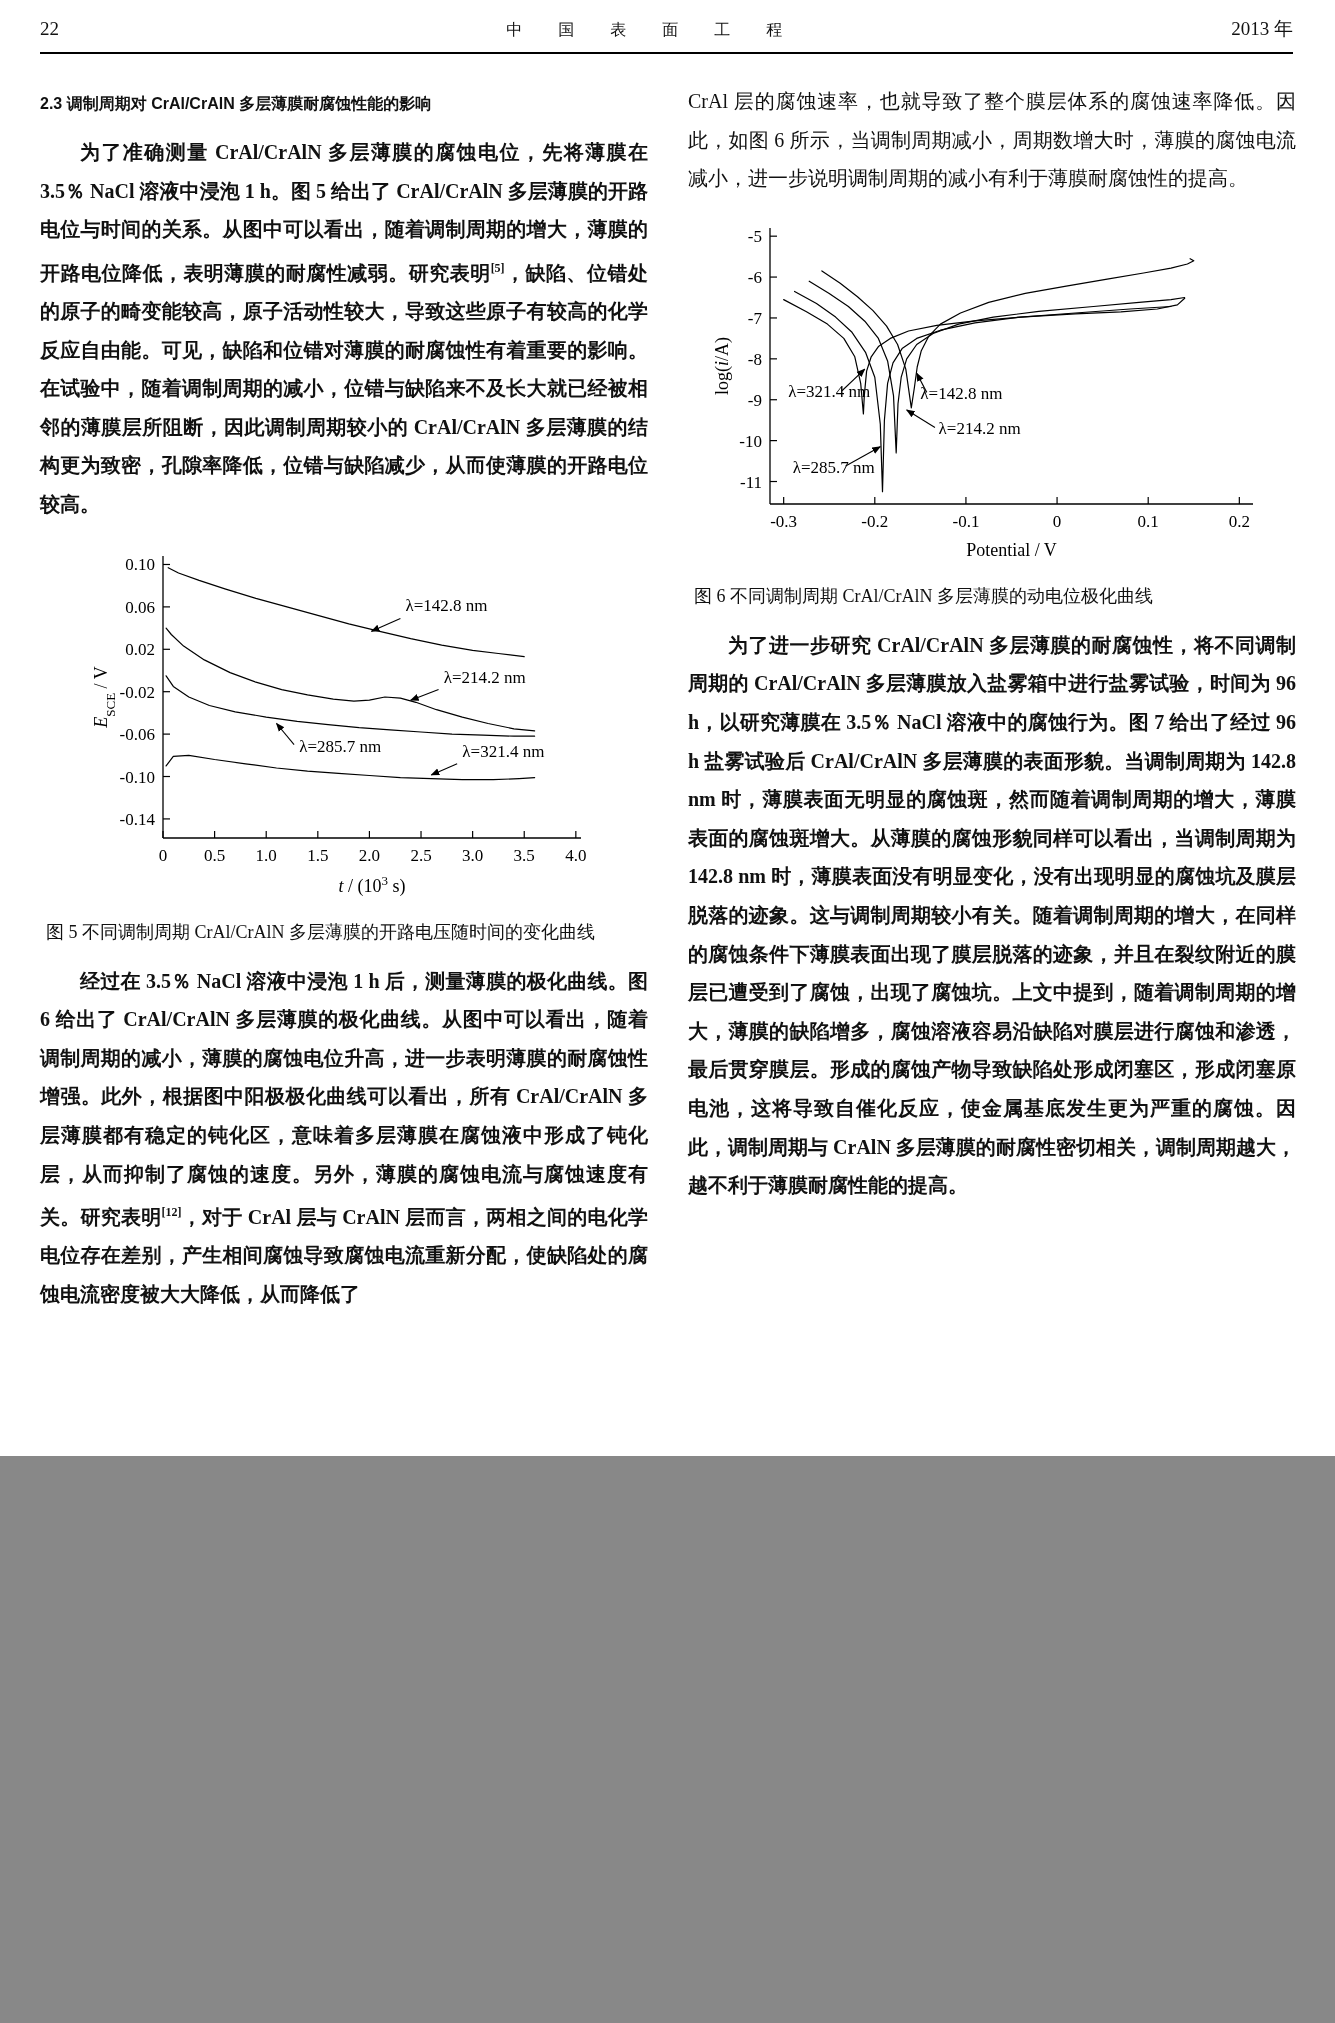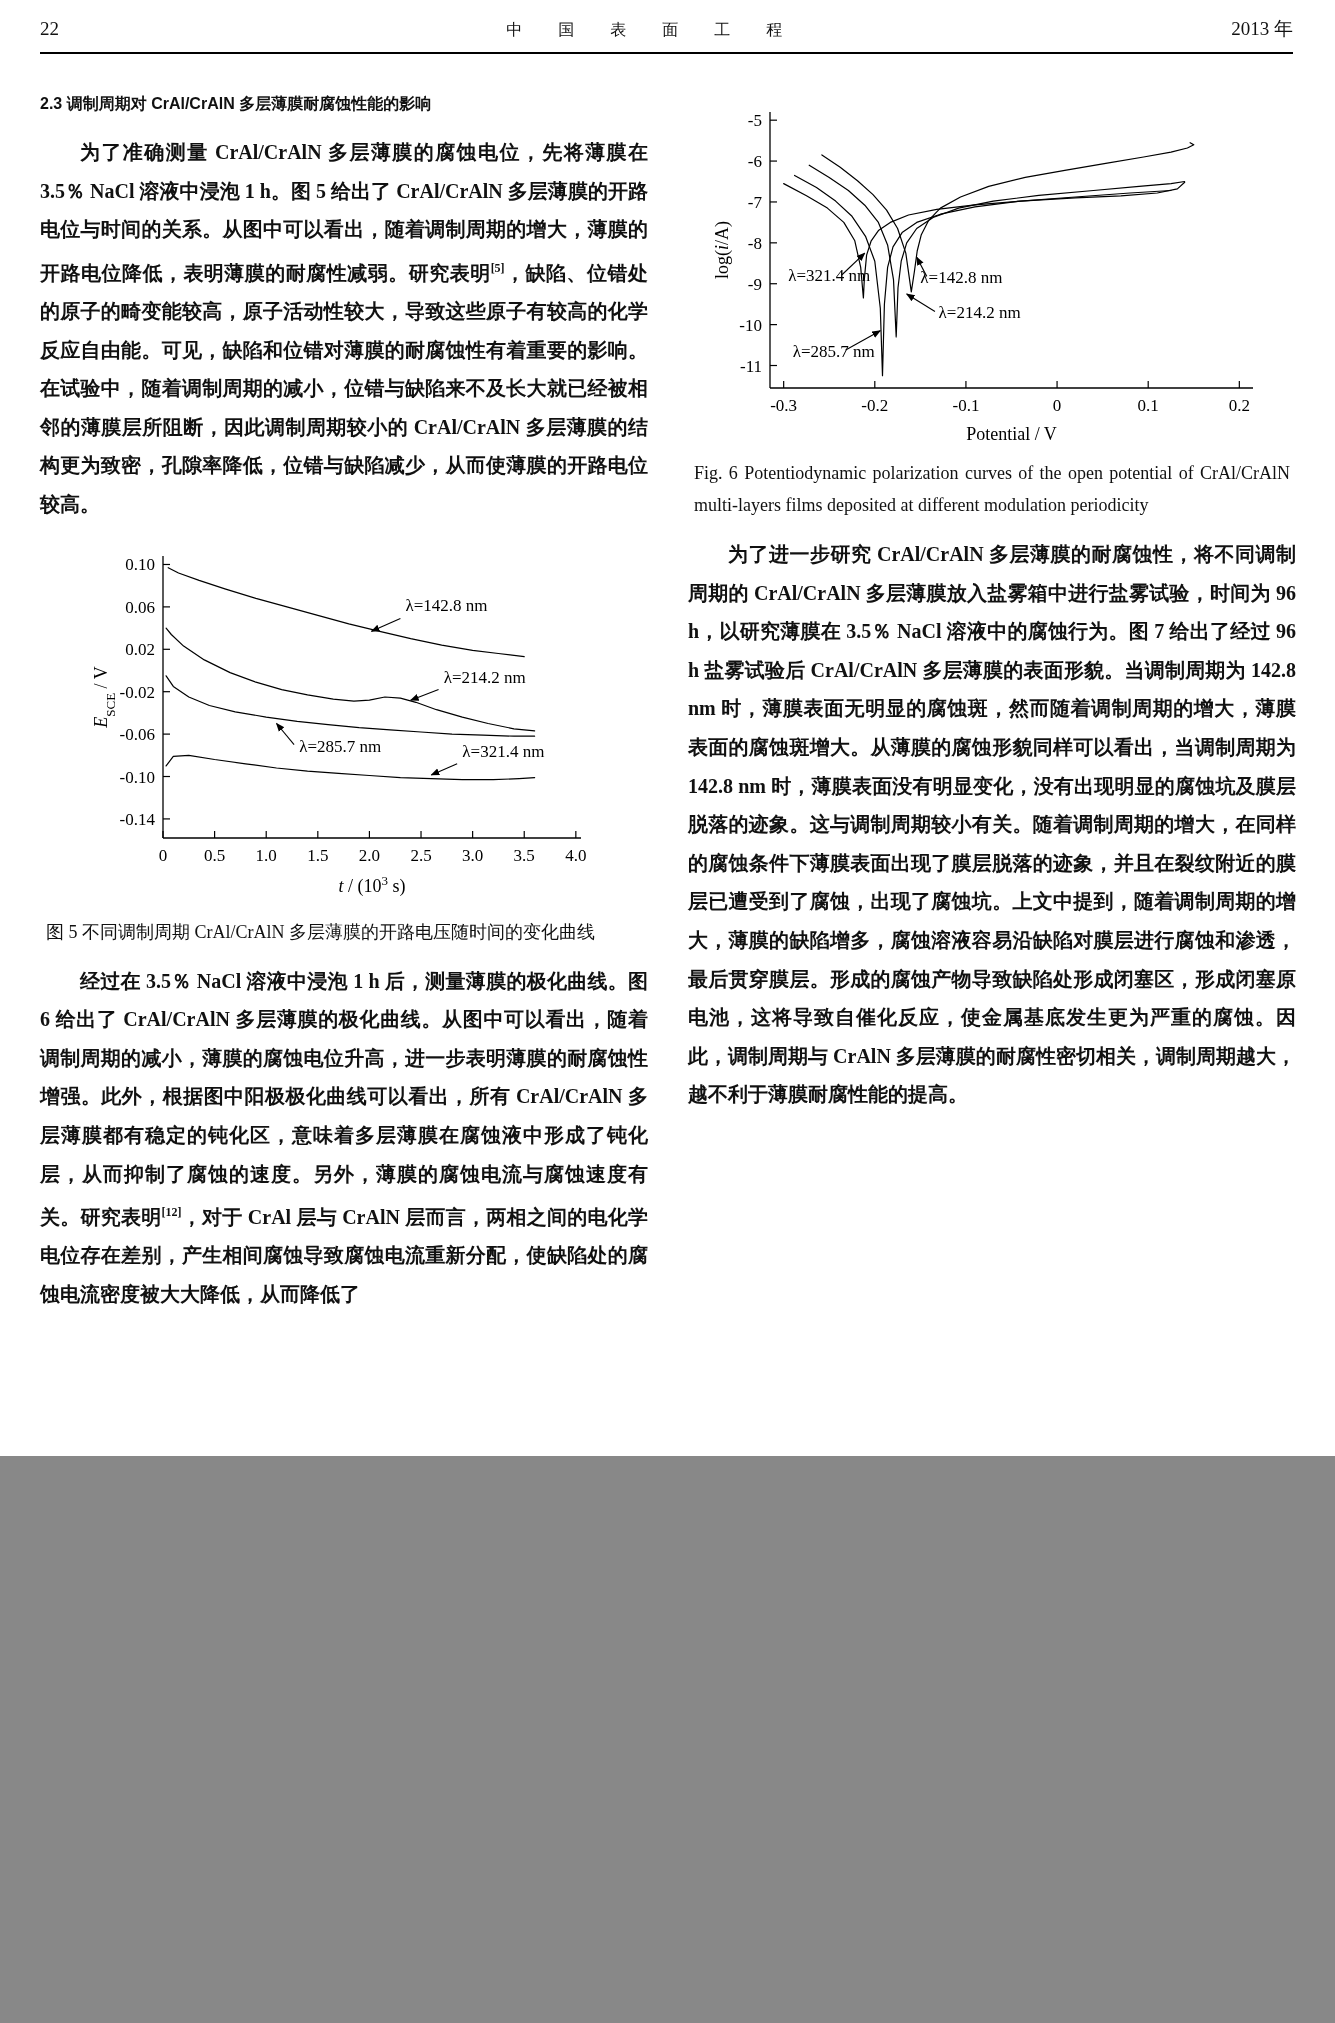--- a/index.html
+++ b/index.html
@@ -121,20 +121,21 @@
           <text x="283" y="350" text-anchor="middle" font-size="18" fill="#000"><tspan font-style="italic">t</tspan><tspan> / (10</tspan><tspan baseline-shift="super" font-size="13.0">3</tspan><tspan> s)</tspan></text>
           <text x="18" y="155" text-anchor="middle" font-size="18" fill="#000" transform="rotate(-90 18 155)"><tspan font-style="italic">E</tspan><tspan baseline-shift="sub" font-size="13.0">SCE</tspan><tspan> / V</tspan></text>
         </svg>
       <div class="cap-cn">图 5  不同调制周期 CrAl/CrAlN 多层薄膜的开路电压随时间的变化曲线</div>
     </figure>
 
     <p class="body-par indent"><span>经过在 3.5％ NaCl 溶液中浸泡 1 h 后，测量薄膜的极化曲线。图 6 给出了 CrAl/CrAlN 多层薄膜的极化曲线。从图中可以看出，随着调制周期的减小，薄膜的腐蚀电位升高，进一步表明薄膜的耐腐蚀性增强。此外，根据图中阳极极化曲线可以看出，所有 CrAl/CrAlN 多层薄膜都有稳定的钝化区，意味着多层薄膜在腐蚀液中形成了钝化层，从而抑制了腐蚀的速度。另外，薄膜的腐蚀电流与腐蚀速度有关。研究表明</span><sup class="ref">[12]</sup><span>，对于 CrAl 层与 CrAlN 层而言，两相之间的电化学电位存在差别，产生相间腐蚀导致腐蚀电流重新分配，使缺陷处的腐蚀电流密度被大大降低，从而降低了</span></p>
   </div>
 
   <div class="col col-right">
+    <p class="body-par">CrAl 层的腐蚀速率，也就导致了整个膜层体系的腐蚀速率降低。因此，如图 6 所示，当调制周期减小，周期数增大时，薄膜的腐蚀电流减小，进一步说明调制周期的减小有利于薄膜耐腐蚀性的提高。</p>
 
     <figure>
       <svg viewBox="0 0 565 352" width="565" height="352">
           <defs>
             <marker id="fig6-arr" viewBox="0 0 10 10" refX="9" refY="5" markerWidth="8" markerHeight="8" orient="auto">
               <path d="M0,1 L10,5 L0,9 z" fill="#000"></path>
             </marker>
           </defs>
           <line x1="60" y1="12" x2="60" y2="288" stroke="#000" stroke-width="1.3"></line>
           <line x1="60" y1="288" x2="543" y2="288" stroke="#000" stroke-width="1.3"></line>
@@ -172,19 +173,19 @@
           <line x1="131.99433962264152" y1="174.73777777777775" x2="154.77735849056603" y2="153.06666666666666" stroke="#000" stroke-width="1.1" marker-end="url(#fig6-arr)"></line>
           <text x="210.36792452830187" y="182.91555555555556" text-anchor="start" font-size="17" fill="#000"><tspan>λ=142.8 nm</tspan></text>
           <line x1="216.74716981132076" y1="176.3733333333333" x2="206.72264150943397" y2="157.1555555555555" stroke="#000" stroke-width="1.1" marker-end="url(#fig6-arr)"></line>
           <text x="228.59433962264148" y="218.48888888888885" text-anchor="start" font-size="17" fill="#000"><tspan>λ=214.2 nm</tspan></text>
           <line x1="224.94905660377358" y1="211.53777777777773" x2="196.69811320754715" y2="193.95555555555555" stroke="#000" stroke-width="1.1" marker-end="url(#fig6-arr)"></line>
           <text x="82.78301886792454" y="256.5155555555555" text-anchor="start" font-size="17" fill="#000"><tspan>λ=285.7 nm</tspan></text>
           <line x1="135.63962264150942" y1="249.97333333333327" x2="170.2698113207547" y2="230.75555555555553" stroke="#000" stroke-width="1.1" marker-end="url(#fig6-arr)"></line>
           <text x="301.5" y="340" text-anchor="middle" font-size="18" fill="#000"><tspan>Potential / V</tspan></text>
           <text x="18" y="150" text-anchor="middle" font-size="18" fill="#000" transform="rotate(-90 18 150)"><tspan>log(</tspan><tspan font-style="italic">i</tspan><tspan>/A)</tspan></text>
         </svg>
-      <div class="cap-en">Fig. 6  Potentiodynamic polarization curves of the open potential of CrAl/CrAlN multi-layers films deposited at different modulation periodicity</div>
+      <div class="cap-cn">图 6  不同调制周期 CrAl/CrAlN 多层薄膜的动电位极化曲线</div>
     </figure>
 
     <p class="body-par indent">为了进一步研究 CrAl/CrAlN 多层薄膜的耐腐蚀性，将不同调制周期的 CrAl/CrAlN 多层薄膜放入盐雾箱中进行盐雾试验，时间为 96 h，以研究薄膜在 3.5％ NaCl 溶液中的腐蚀行为。图 7 给出了经过 96 h 盐雾试验后 CrAl/CrAlN 多层薄膜的表面形貌。当调制周期为 142.8 nm 时，薄膜表面无明显的腐蚀斑，然而随着调制周期的增大，薄膜表面的腐蚀斑增大。从薄膜的腐蚀形貌同样可以看出，当调制周期为 142.8 nm 时，薄膜表面没有明显变化，没有出现明显的腐蚀坑及膜层脱落的迹象。这与调制周期较小有关。随着调制周期的增大，在同样的腐蚀条件下薄膜表面出现了膜层脱落的迹象，并且在裂纹附近的膜层已遭受到了腐蚀，出现了腐蚀坑。上文中提到，随着调制周期的增大，薄膜的缺陷增多，腐蚀溶液容易沿缺陷对膜层进行腐蚀和渗透，最后贯穿膜层。形成的腐蚀产物导致缺陷处形成闭塞区，形成闭塞原电池，这将导致自催化反应，使金属基底发生更为严重的腐蚀。因此，调制周期与 CrAlN 多层薄膜的耐腐性密切相关，调制周期越大，越不利于薄膜耐腐性能的提高。</p>
   </div>
 
 </div>
 
 </body></html>

